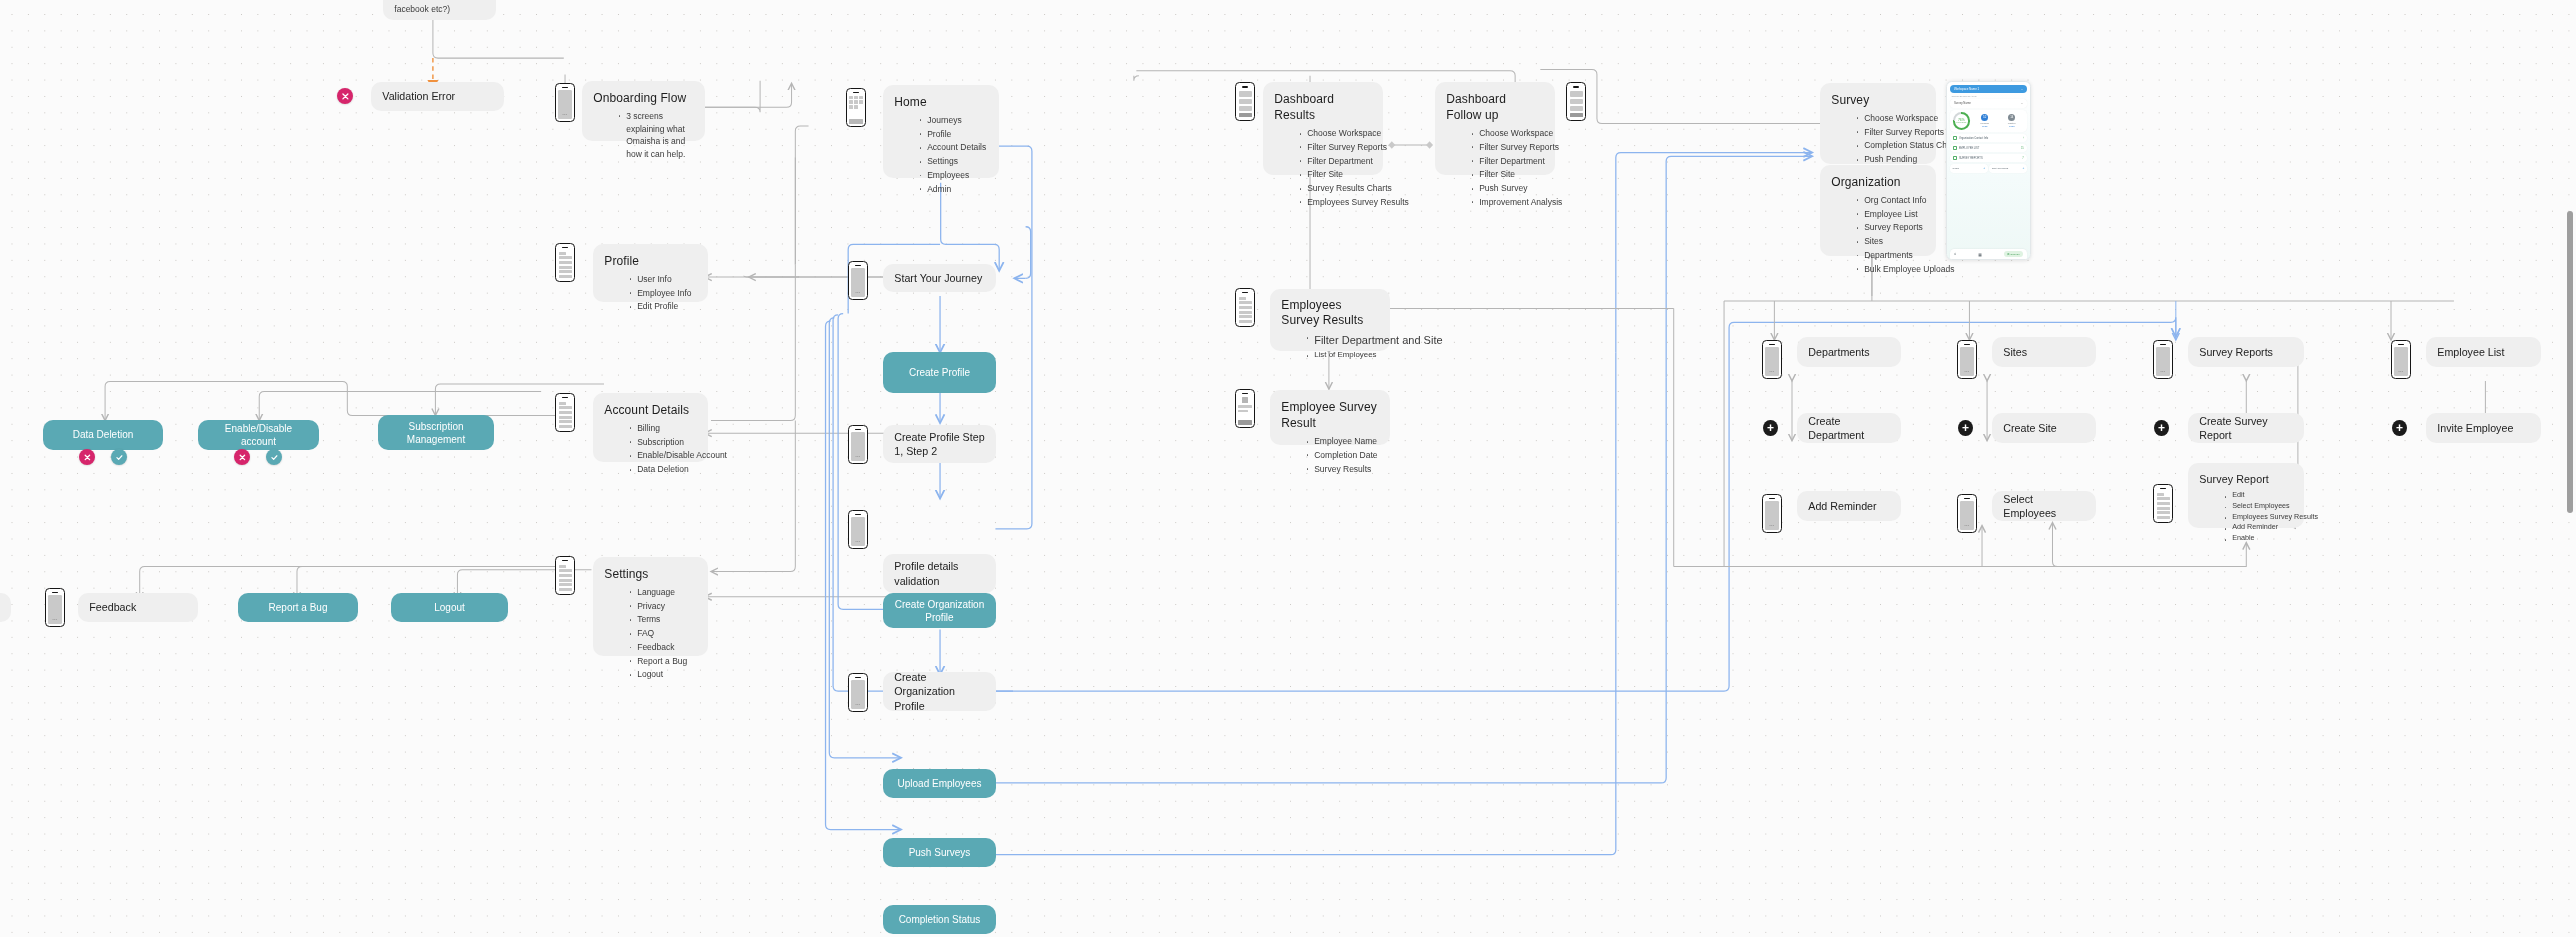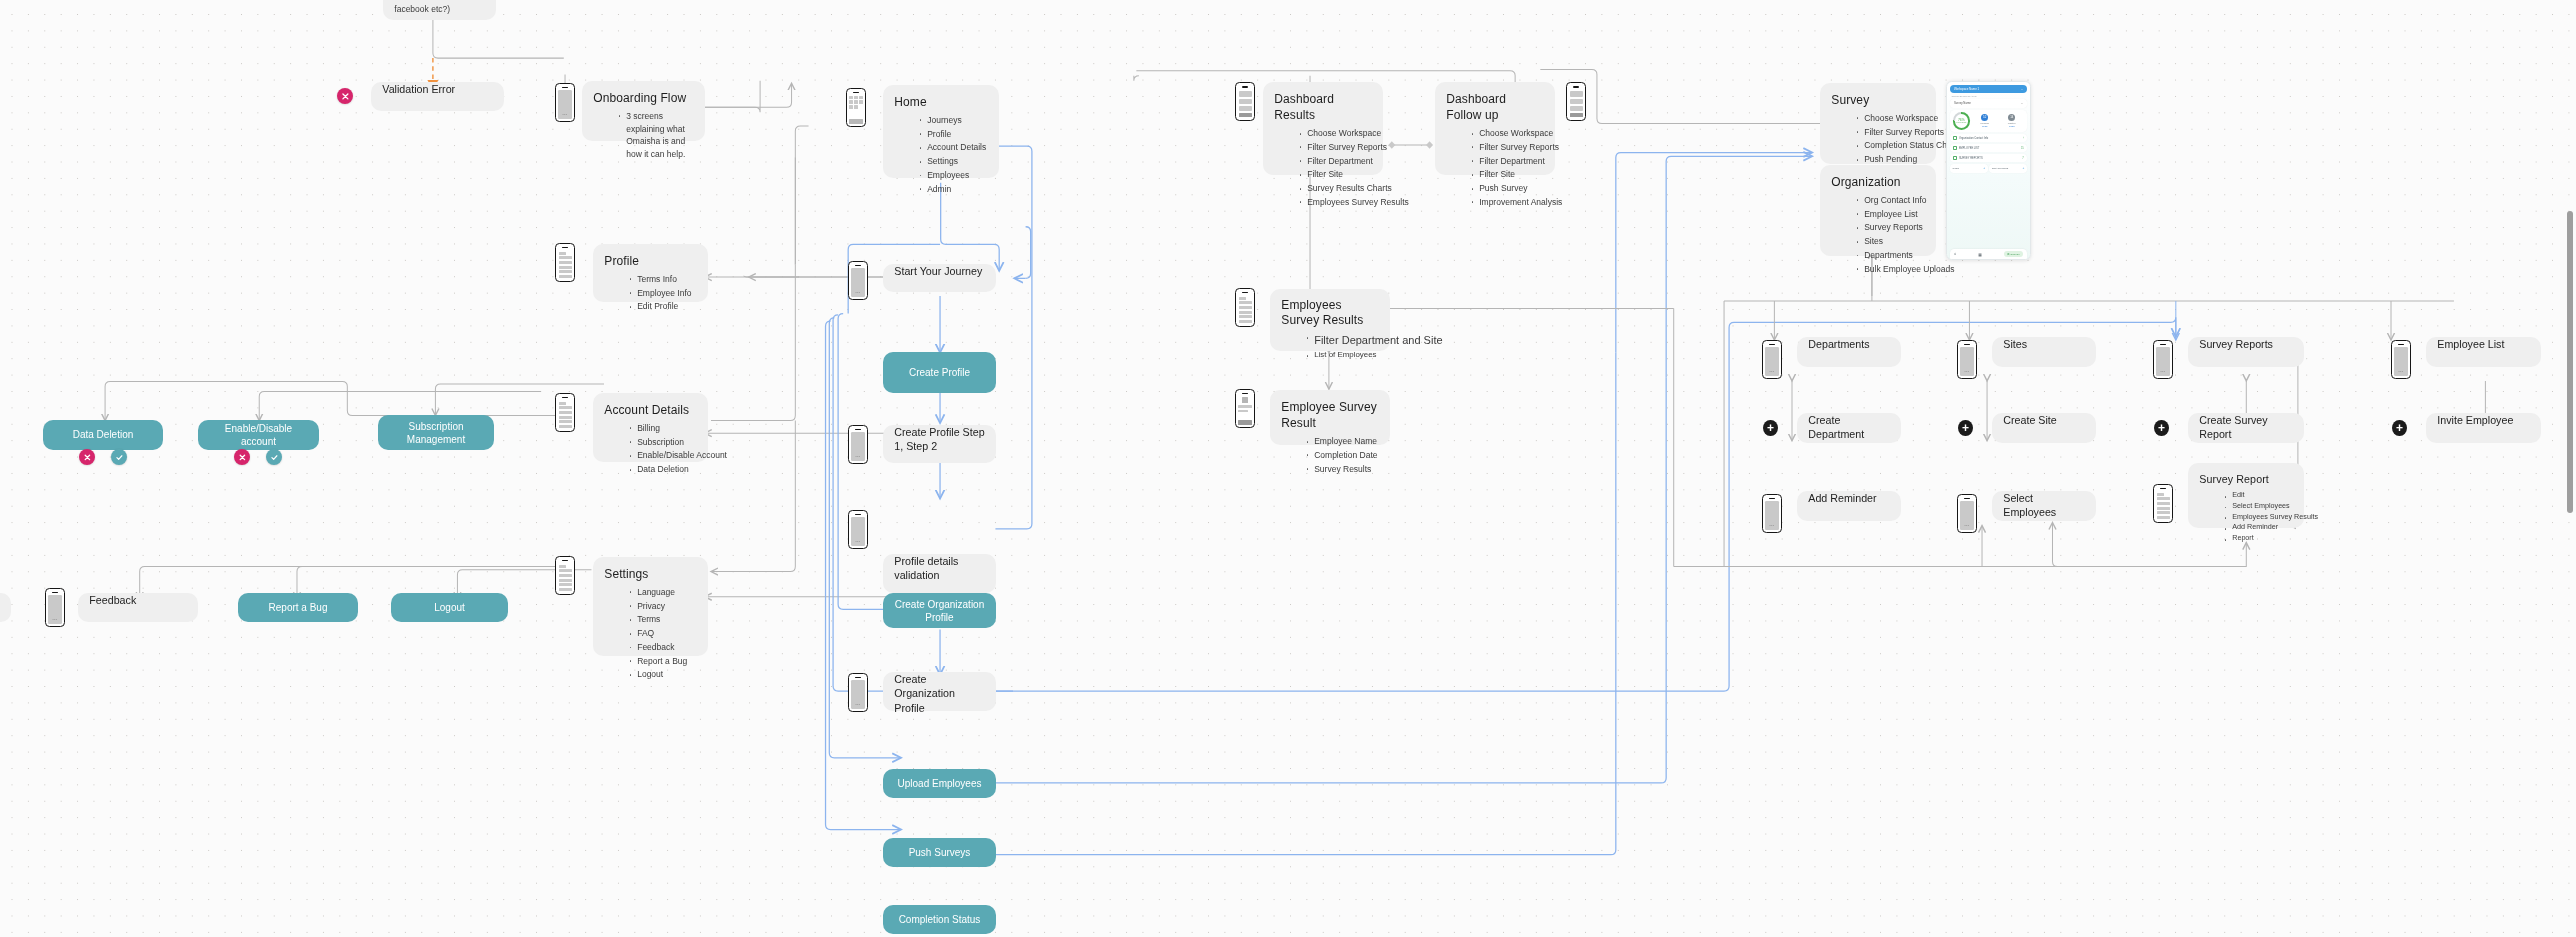--- a/index.html
+++ b/index.html
@@ -36,21 +36,21 @@
   .node.grey { background: #efefef; color: #2b2b2b; }
   .node.teal { background: #5aa9b4; color: #ffffff; display:flex; align-items:center; justify-content:center; text-align:center; font-size:10px; }
   .node .n-title {
     font-size: 12px;
     font-weight: 400;
     color: #1d1d1d;
     letter-spacing: 0.1px;
     margin-bottom: 3.8px;
   }
   .node.plain-label {
-    display: flex; align-items: flex-start;
+    display: flex; align-items: center;
     font-size: 10.7px; color: #222;
     padding: 0 11.3px;
   }
   .node ul { list-style: none; margin: 0; padding: 0 0 0 6.3px; }
   .node li {
     position: relative;
     font-size: 8.5px;
     color: #3a3a3a;
     line-height: 1.62;
     padding-left: 7.6px;
@@ -405,21 +405,21 @@
     <div class="bar short"></div>
     <div class="bar"></div>
       <div class="bar"></div>
     <div class="bar"></div>
       <div class="bar"></div>
     <div class="bar"></div>
   </div>
   <div class="node grey" style="left:593px; top:244px; width:115px; height:58px;">
     <div class="n-title">Profile</div>
     <ul>
-      <li>Terms Info</li>
+      <li>User Info</li>
       <li>Employee Info</li>
       <li>Edit Profile</li>
     </ul>
   </div>
 
   <div class="phone listy" style="left:555px; top:393px; width:20px; height:39px;">
     <div class="notch"></div>
     <div class="bar short"></div>
     <div class="bar"></div>
       <div class="bar"></div>
@@ -792,21 +792,21 @@
       <div class="bar"></div>
     <div class="bar"></div>
   </div>
   <div class="node grey" style="left:2188px; top:463px; width:116px; height:65px;">
     <div class="n-title" style="font-size:10.7px;">Survey Report</div>
     <ul>
       <li style="font-size:7.2px;line-height:1.5;">Edit</li>
       <li style="font-size:7.2px;line-height:1.5;">Select Employees</li>
       <li style="font-size:7.2px;line-height:1.5;">Employees Survey Results</li>
       <li style="font-size:7.2px;line-height:1.5;">Add Reminder</li>
-      <li style="font-size:7.2px;line-height:1.5;">Report</li>
+      <li style="font-size:7.2px;line-height:1.5;">Enable</li>
     </ul>
   </div>
 
   <div class="phone" style="left:2391px; top:340px; width:20px; height:39px;">
     <div class="notch"></div>
     <div class="screen">
         <div class="dots">•••</div>
       </div>
   </div>
   <div class="node grey plain-label" style="left:2426px; top:337px; width:115px; height:30px;">

